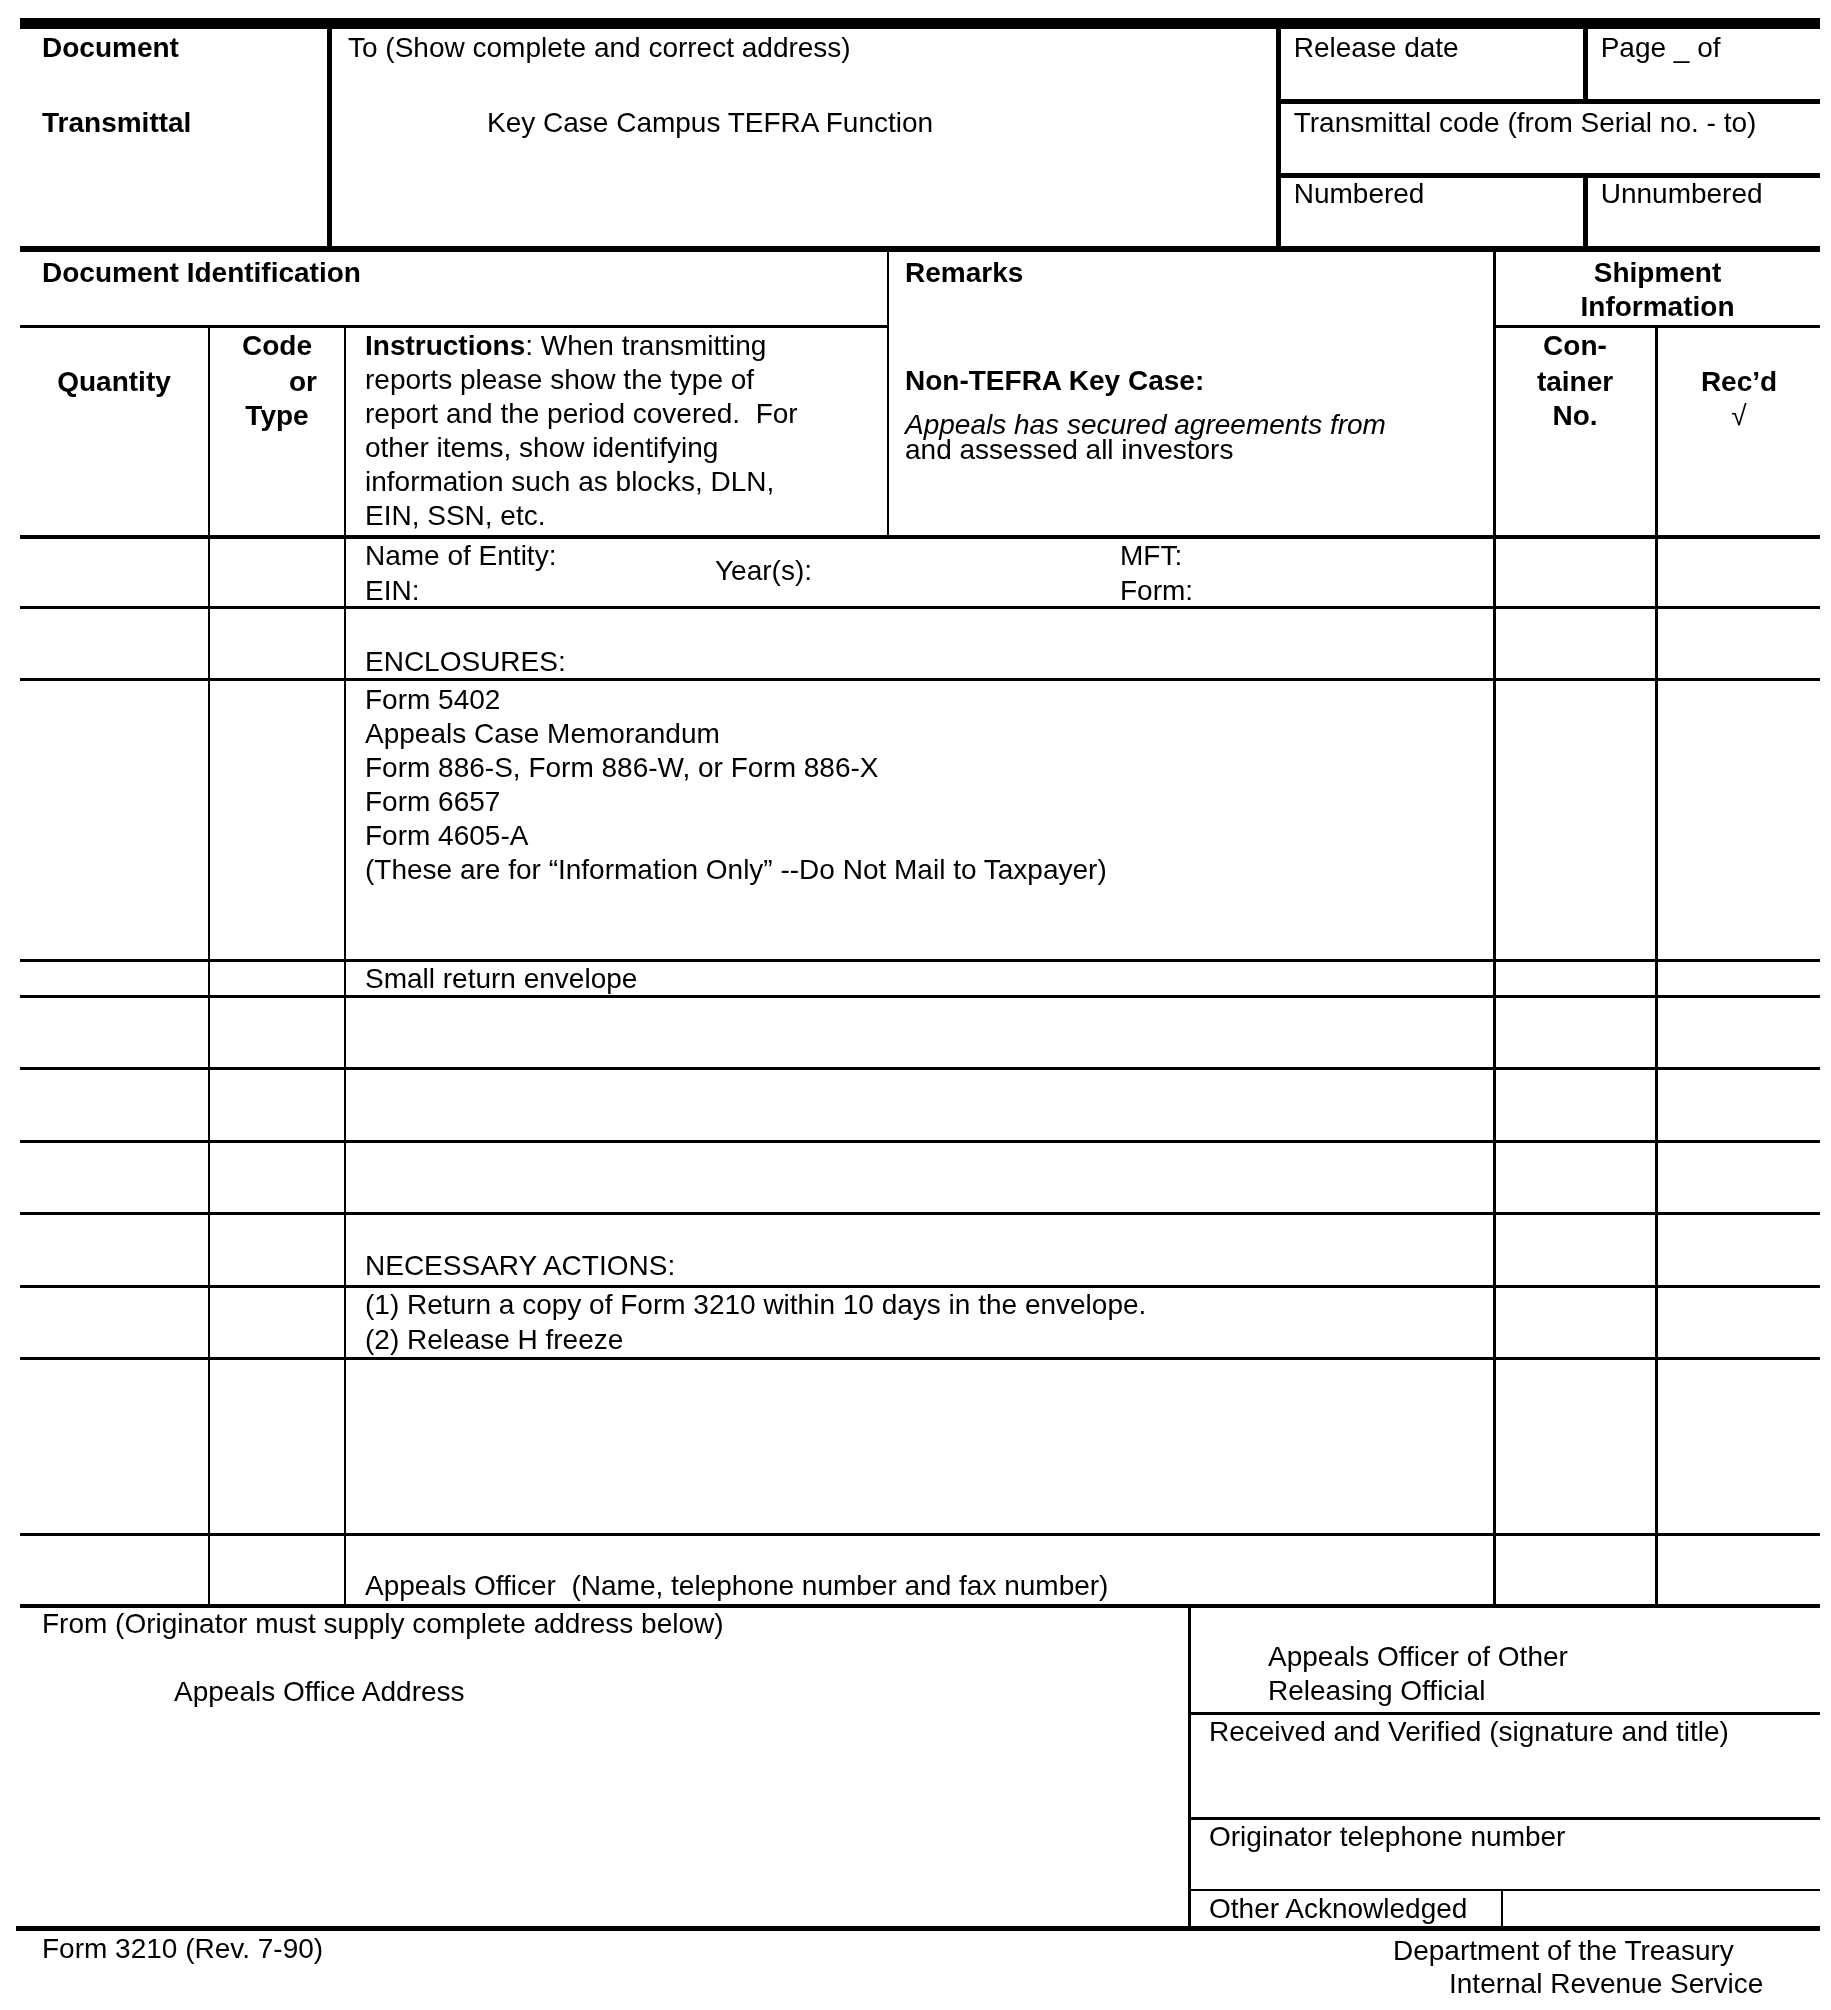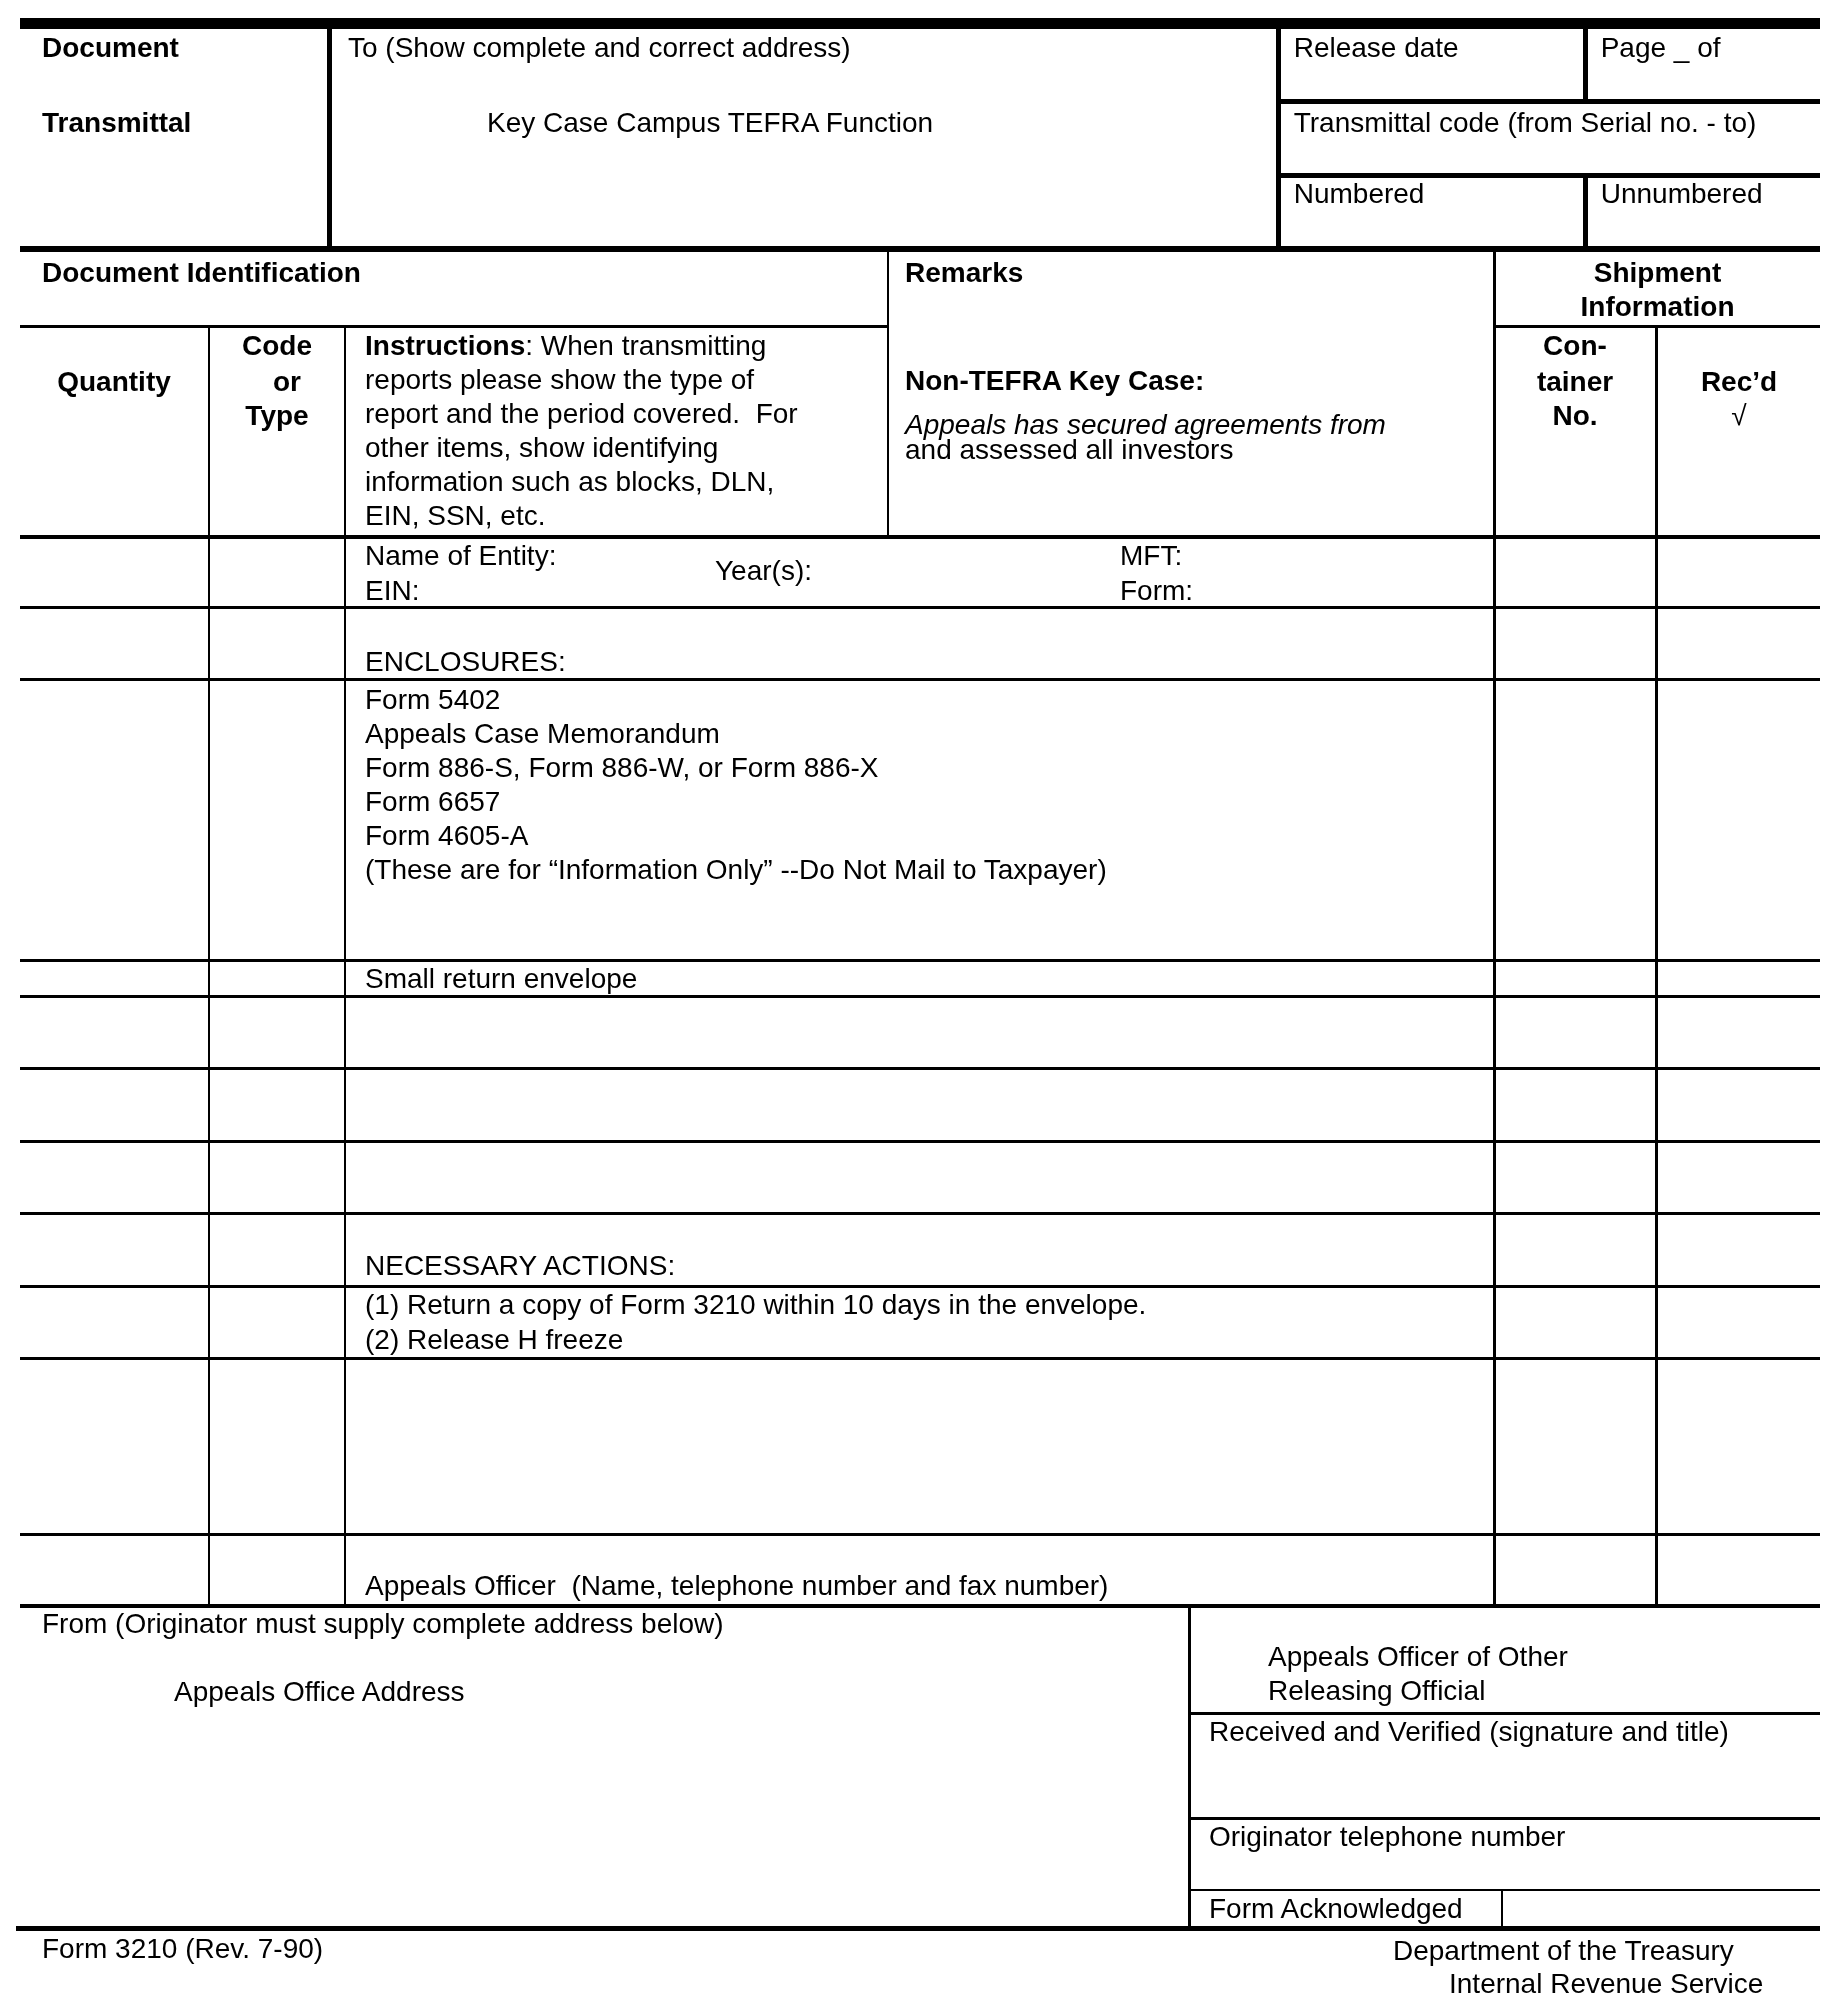--- a/index.html
+++ b/index.html
@@ -79,21 +79,21 @@
   <div class="t" style="left:12.7px;top:0px;">Numbered</div>
 </div>
 <div class="cell" style="left:1588px;top:177px;width:232px;height:69px;">
   <div class="t" style="left:12.7px;top:0px;">Unnumbered</div>
 </div>
 
 <div class="t b" style="left:42px;top:256px;">Document Identification</div>
 
 <div class="t b c" style="left:20px;top:365px;width:188px;">Quantity</div>
 <div class="t b c" style="left:210px;top:329px;width:134px;">Code</div>
-<div class="t b c" style="left:210px;top:365px;width:154px;">or</div>
+<div class="t b c" style="left:226px;top:365px;width:154px;">or</div>
 <div class="t b c" style="left:210px;top:399px;width:134px;">Type</div>
 
 <div class="abs" style="left:365px;top:329px;">
   <div class="t" style="position:relative;"><span class="b">Instructions</span><span>: When transmitting</span></div>
   <div class="t" style="position:relative;">reports please show the type of</div>
   <div class="t" style="position:relative;">report and the period covered.  For</div>
   <div class="t" style="position:relative;">other items, show identifying</div>
   <div class="t" style="position:relative;">information such as blocks, DLN,</div>
   <div class="t" style="position:relative;">EIN, SSN, etc.</div>
 </div>
@@ -155,19 +155,19 @@
 </div>
 
 <div class="cell" style="left:1190px;top:1715px;width:630px;height:102px;">
   <div class="t" style="left:19px;top:0px;">Received and Verified (signature and title)</div>
 </div>
 
 <div class="cell" style="left:1190px;top:1820px;width:630px;height:69px;">
   <div class="t" style="left:19px;top:0px;">Originator telephone number</div>
 </div>
 
-<div class="t" style="left:1209px;top:1892px;">Form Acknowledged</div>
+<div class="t" style="left:1209px;top:1892px;">Other Acknowledged</div>
 <div class="cell" style="left:1503px;top:1891px;width:318px;height:35px;"></div>
 
 <div class="t" style="left:42px;top:1932px;">Form 3210 (Rev. 7-90)</div>
 <div class="t" style="left:1393px;top:1934px;">Department of the Treasury</div>
 <div class="t" style="left:1449px;top:1967px;">Internal Revenue Service</div>
 
 
 </body></html>

